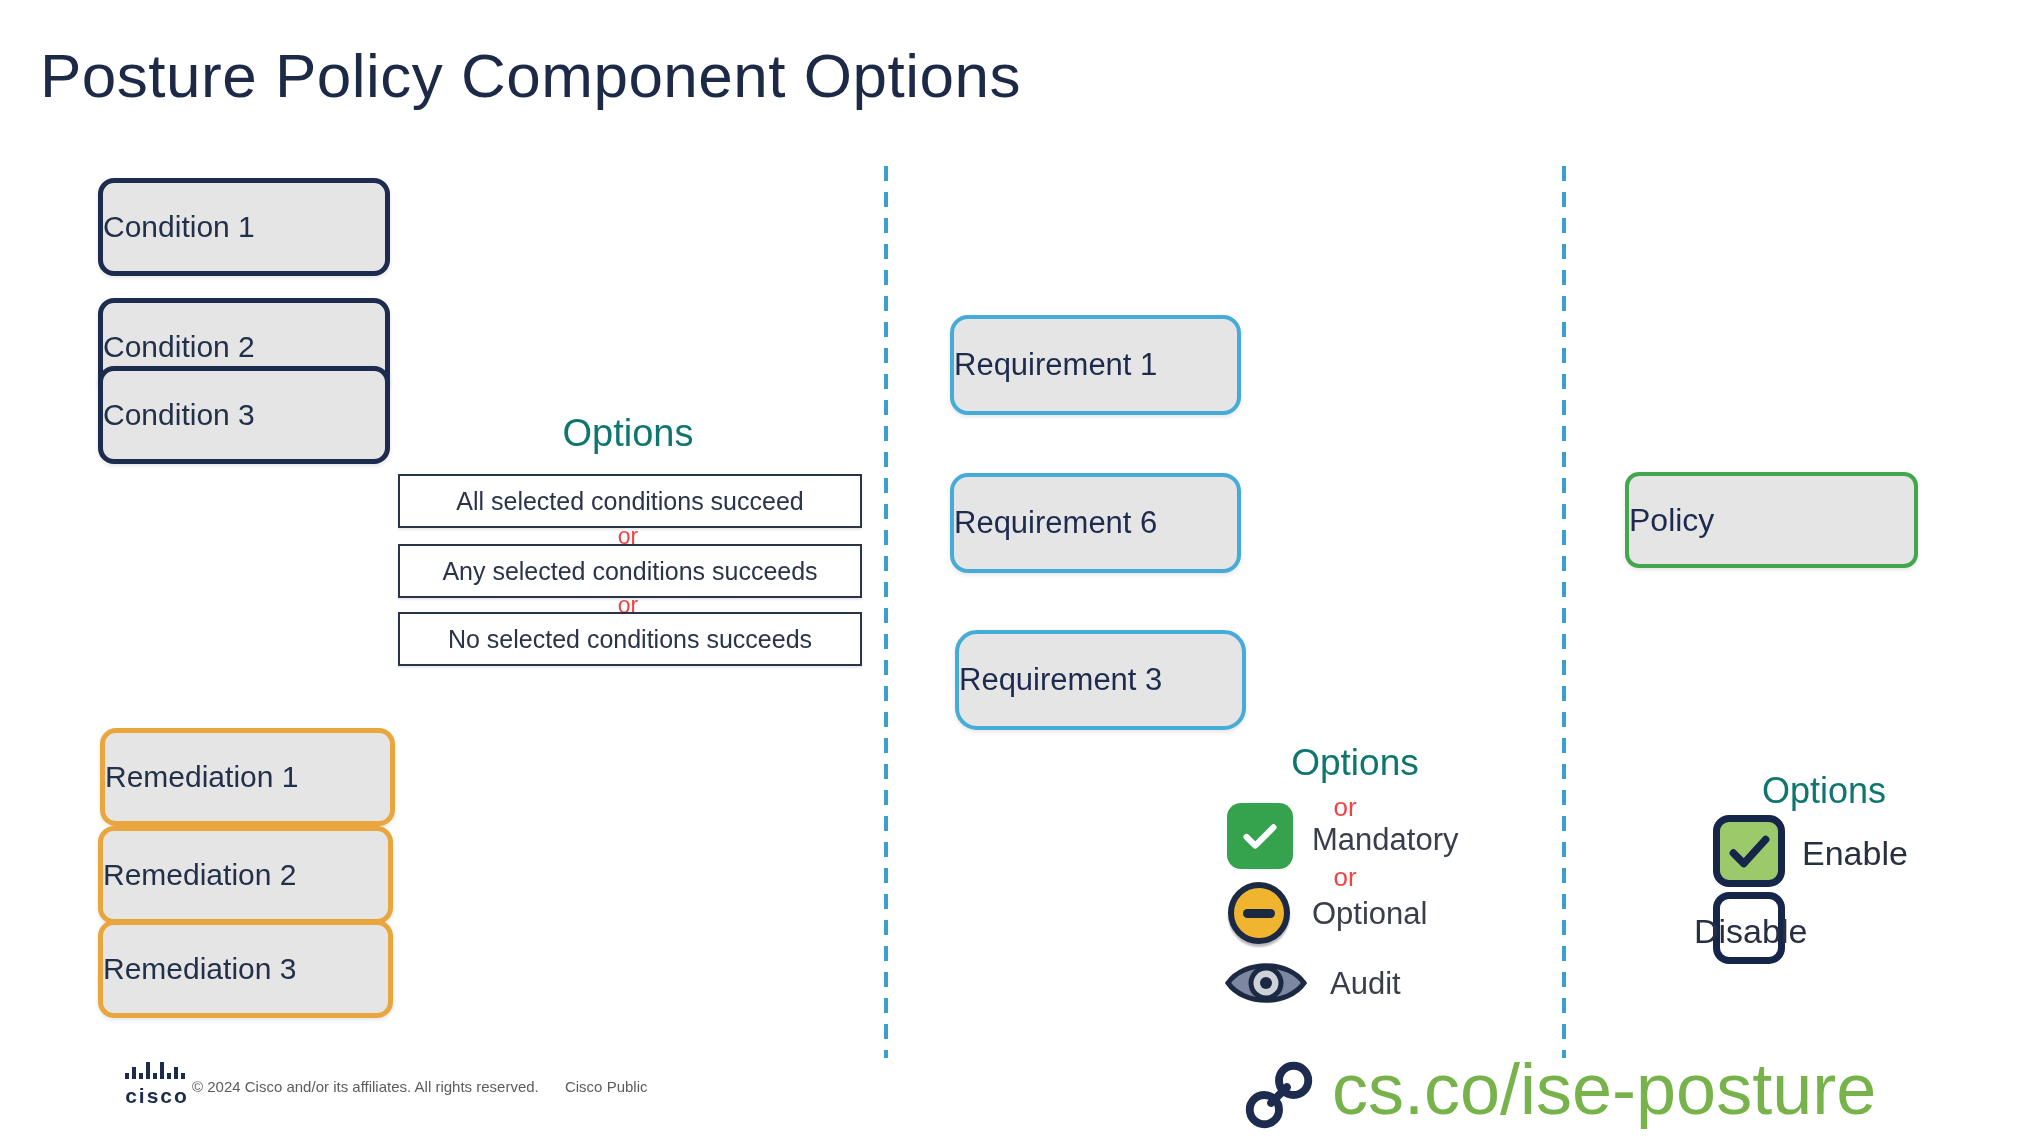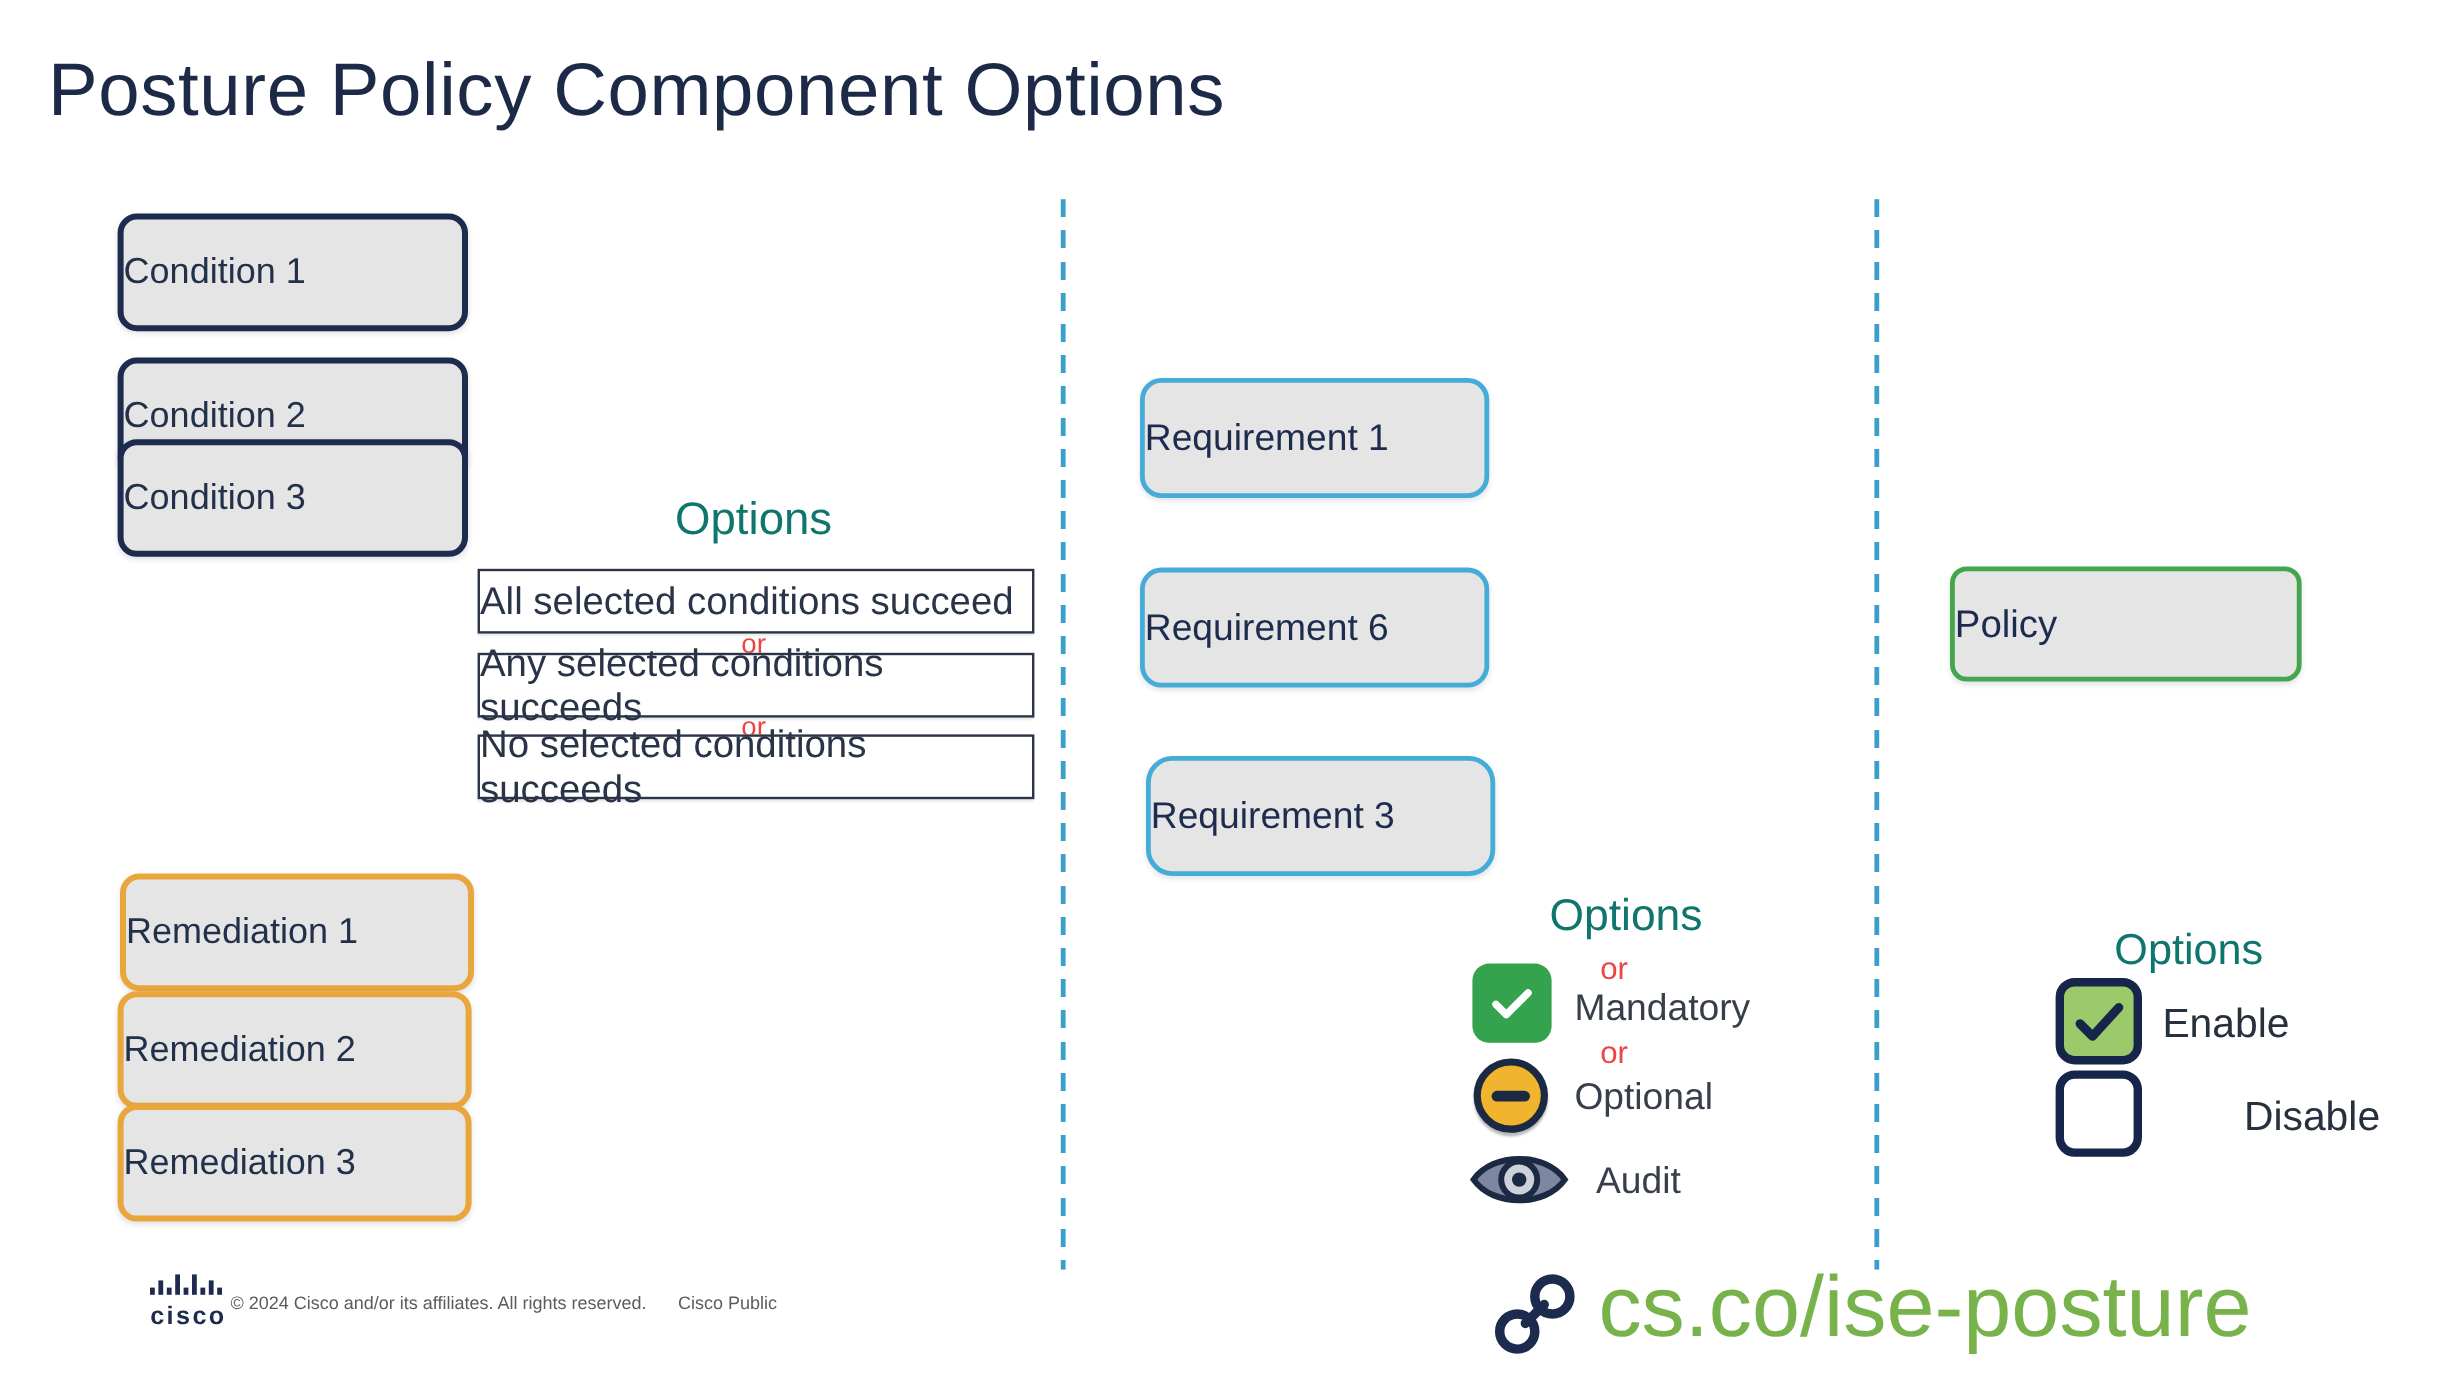--- a/index.html
+++ b/index.html
@@ -19,22 +19,22 @@
   .rbox{
     background:#e5e5e5;display:flex;align-items:center;justify-content:flex-start;
     border-radius:16px;box-shadow:0 2px 4px rgba(30,40,70,0.12);
   }
   .navy-b{border:5px solid #1c2b4e;font-size:30px;color:#22304a;}
   .orange-b{border:5px solid #e9a63d;font-size:30px;color:#22304a;}
   .blue-b{border:4px solid #45abd7;font-size:31px;color:#1d2b4e;border-radius:18px;}
   .green-b{border:4px solid #43a64c;font-size:32px;color:#1d2b4e;border-radius:14px;}
   
   .optbox{
-    background:#fff;border:2px solid #2b3547;display:flex;align-items:center;
-    font-size:32px;color:#2a3448;box-shadow:0 2px 2px rgba(30,40,70,0.10);
+    background:#fff;border:2px solid #2b3547;display:flex;align-items:center;justify-content:center;
+    font-size:25px;color:#2a3448;box-shadow:0 2px 2px rgba(30,40,70,0.10);
   }
   .heading{font-size:38px;color:#0f766e;text-align:center;}
   .or{font-size:23px;color:#ef4444;text-align:center;}
   .mid-label{font-size:31px;color:#383f4a;}
   .right-label{font-size:34px;color:#27303f;}
   
   .chk-green{background:#35a24e;border-radius:14px;display:flex;align-items:center;justify-content:center;}
   .chk-enable{background:#9cca6a;border:7px solid #16254a;border-radius:16px;display:flex;align-items:center;justify-content:center;box-sizing:border-box;}
   .chk-empty{background:#ffffff;border:7px solid #16254a;border-radius:16px;box-sizing:border-box;}
   .minus-circle{background:#f0b42f;border:6px solid #1b2942;border-radius:50%;box-sizing:border-box;display:flex;align-items:center;justify-content:center;box-shadow:0 3px 2px rgba(19,28,48,0.30);}
@@ -126,21 +126,21 @@
 <div class="abs heading" style="left:1714px;top:770px;width:220px;font-size:36px;">Options</div>
 
 <div class="abs chk-enable" style="left:1713px;top:815px;width:72px;height:72px;">
   <svg width="50" height="50" viewBox="0 0 24 24">
     <path d="M4.5 13l5 5L20 6.5" stroke="#16254a" stroke-width="3.6" fill="none" stroke-linecap="round" stroke-linejoin="round"></path>
   </svg>
 </div>
 <div class="abs right-label" style="left:1802px;top:834px;">Enable</div>
 
 <div class="abs chk-empty" style="left:1713px;top:892px;width:72px;height:72px;"></div>
-<div class="abs right-label" style="left:1870px;top:912px;text-align:right;">Disable</div>
+<div class="abs right-label" style="left:1694px;top:912px;text-align:right;">Disable</div>
 
 <div class="abs" style="left:97px;top:1060px;width:120px;text-align:center;">
   <svg width="64" height="20" viewBox="0 0 64 20">
     <g fill="#1c2b4e">
       <rect x="0" y="13" width="4" height="6"></rect>
       <rect x="7" y="7" width="4" height="12"></rect>
       <rect x="14" y="13" width="4" height="6"></rect>
       <rect x="21" y="2" width="4" height="17"></rect>
       <rect x="28" y="13" width="4" height="6"></rect>
       <rect x="35" y="2" width="4" height="17"></rect>

